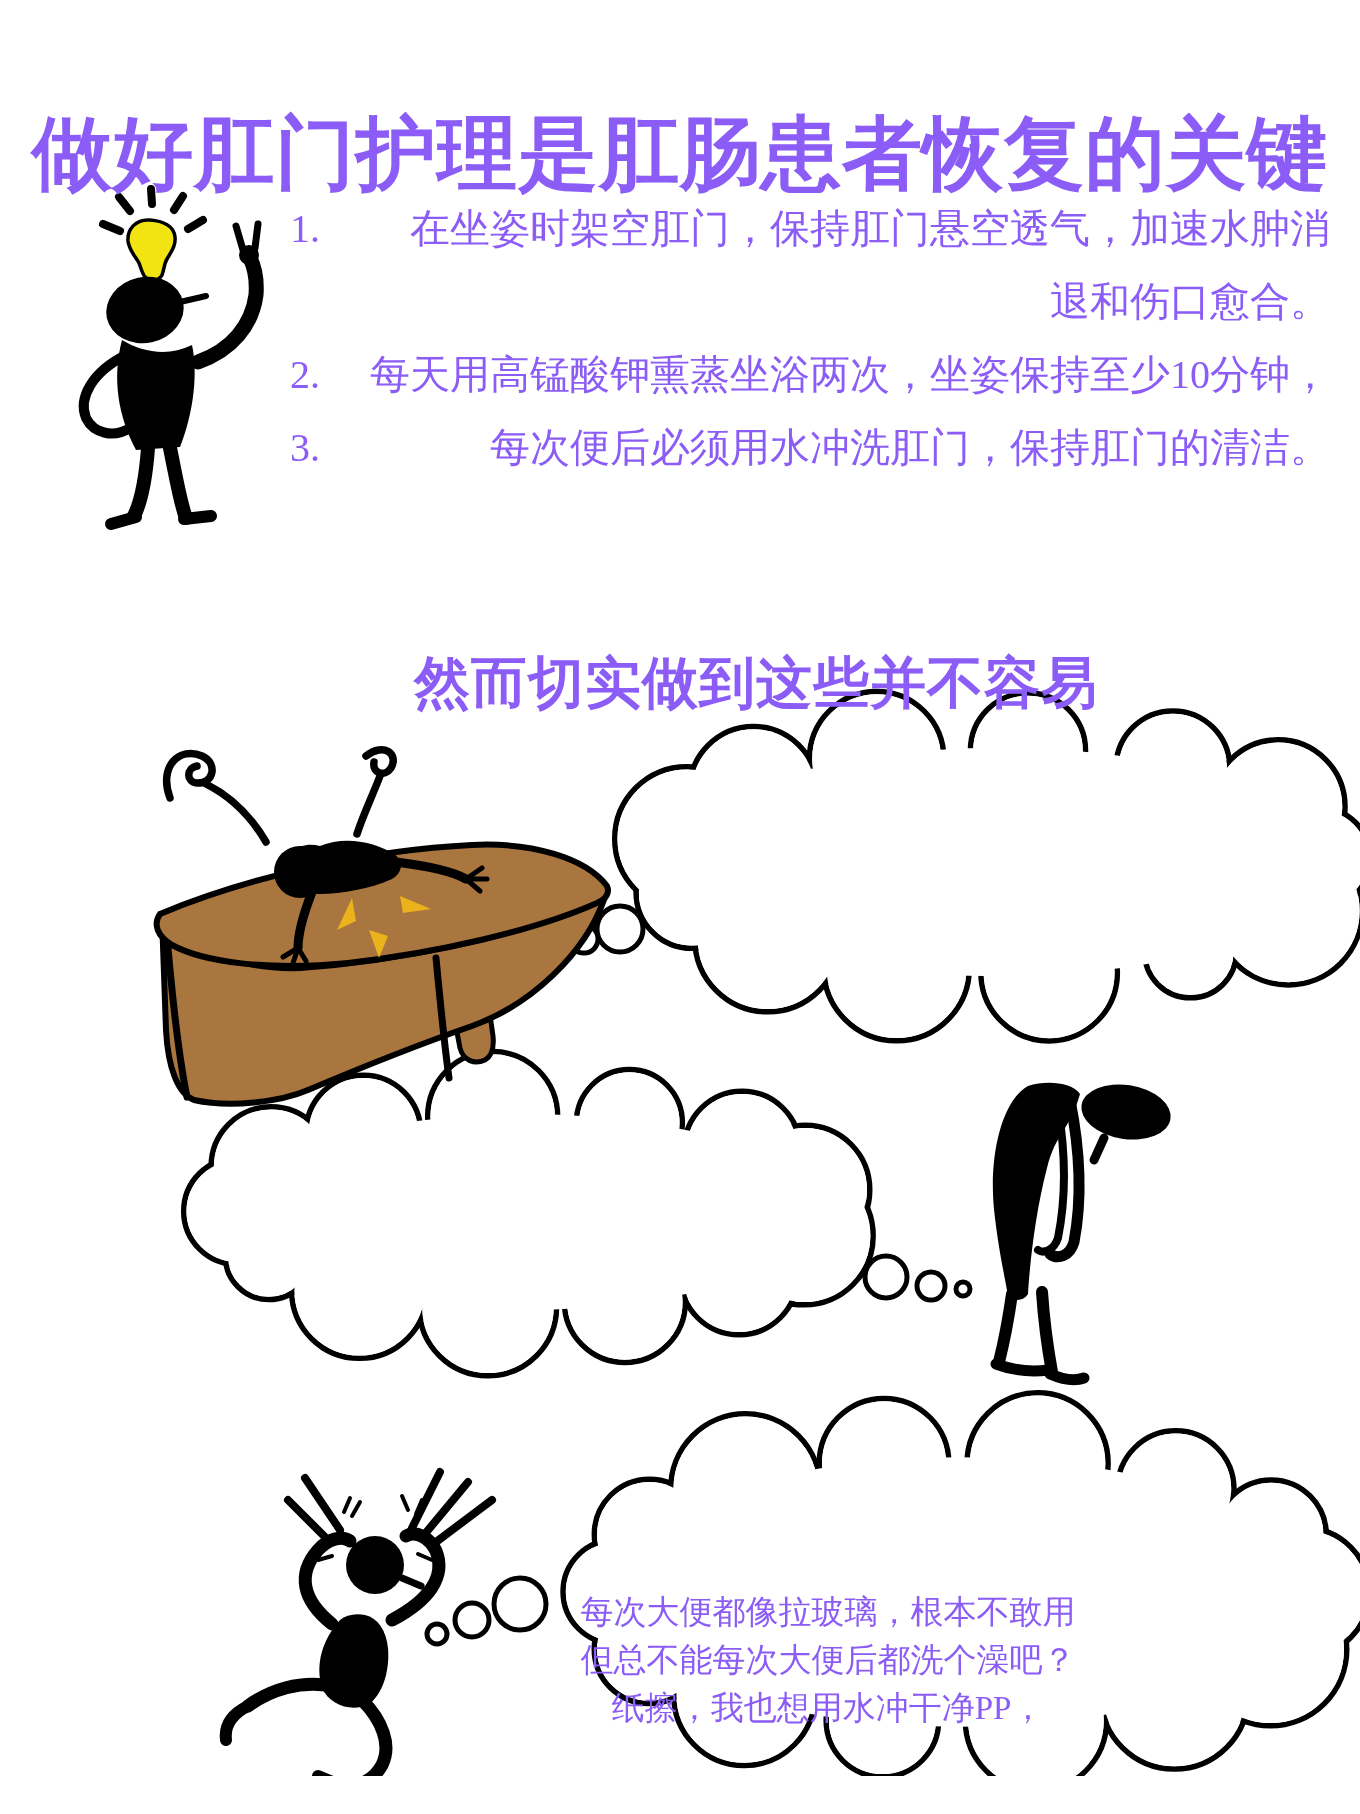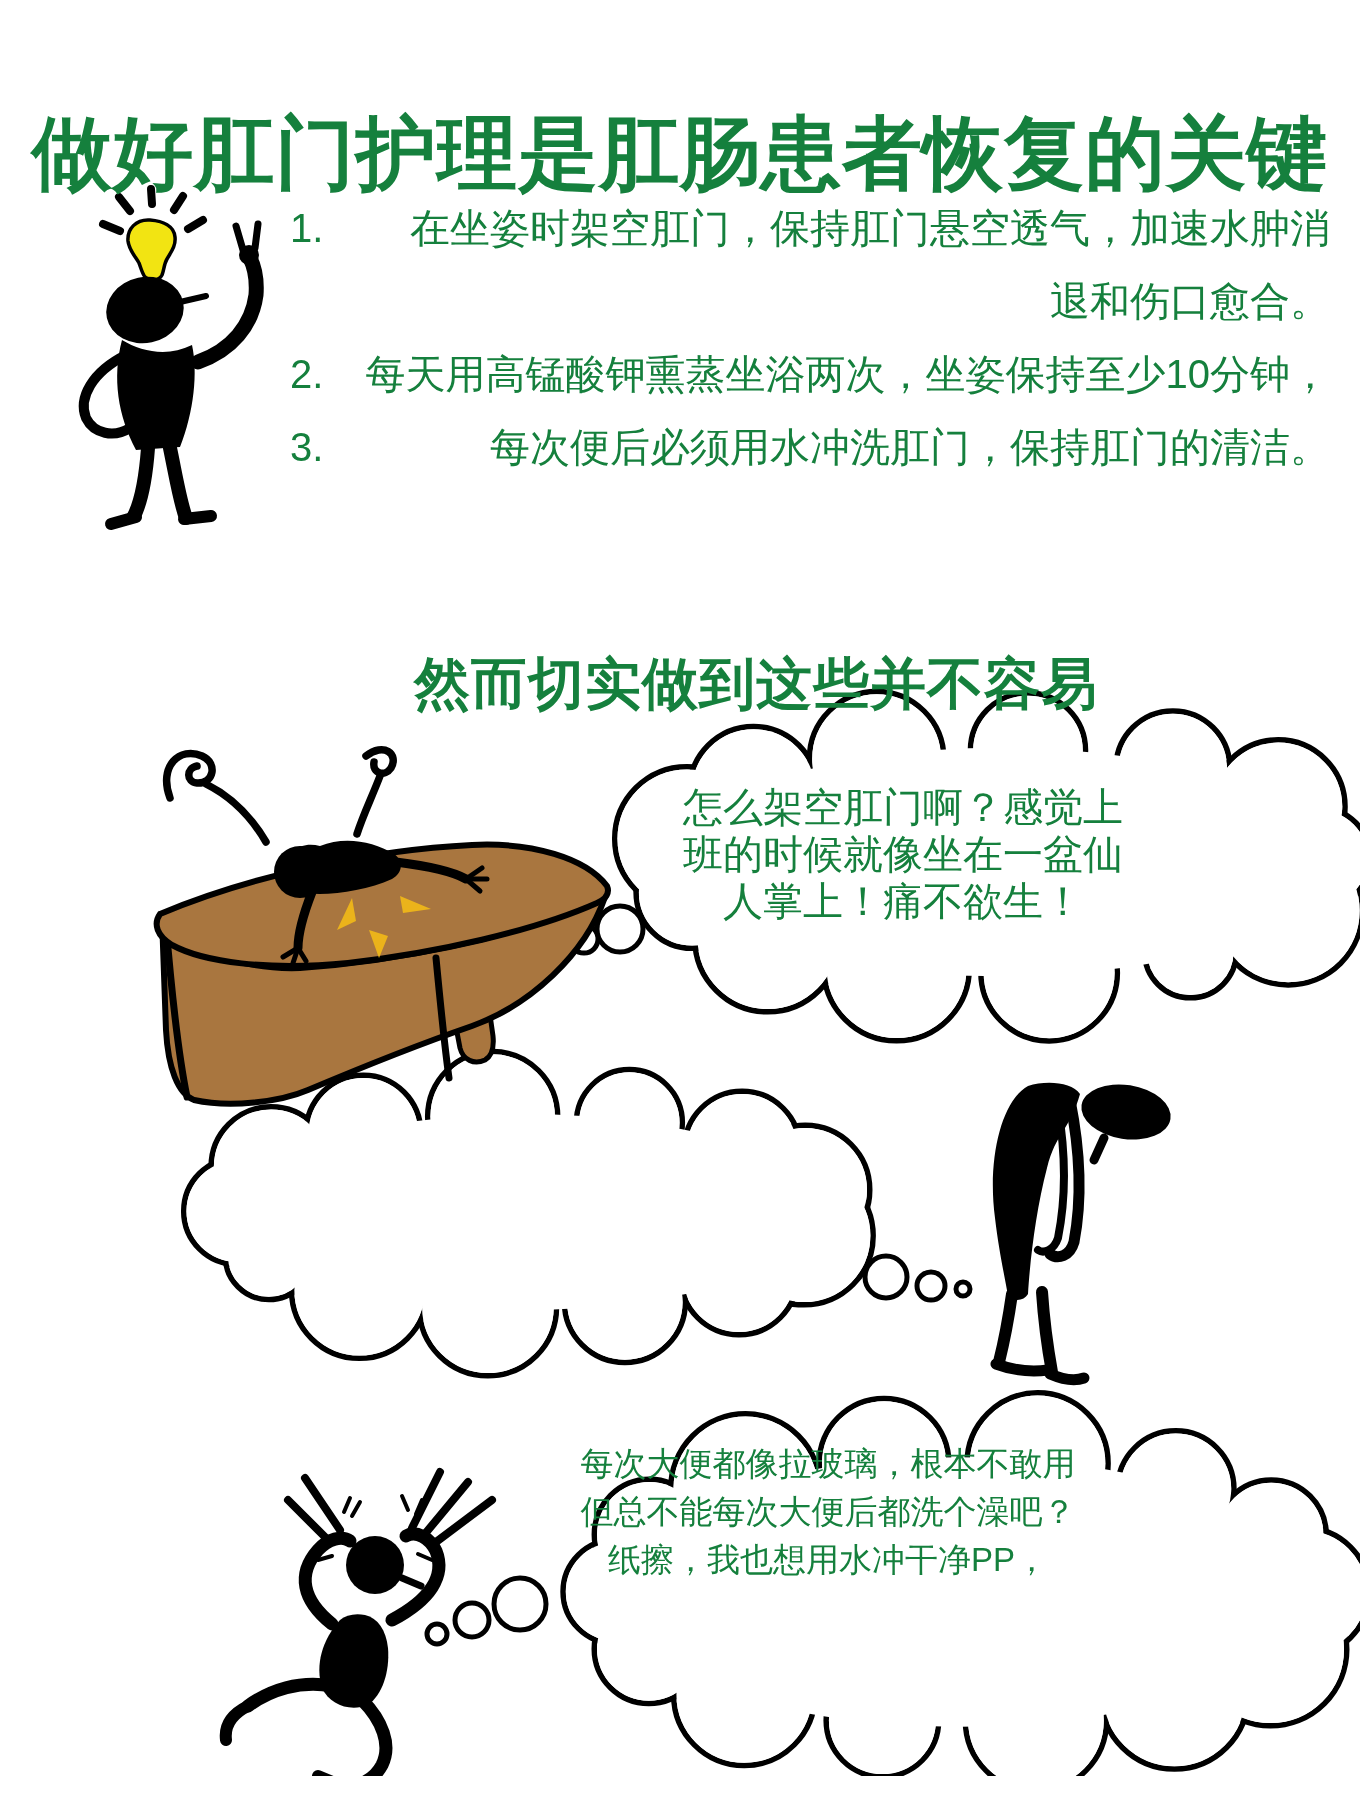--- a/index.html
+++ b/index.html
@@ -1,31 +1,31 @@
 <!DOCTYPE html>
 <html><head>
 <meta charset="utf-8">
 <style>
   html,body{margin:0;padding:0;background:#fff;}
   .page{position:relative;width:1360px;height:1776px;background:#fff;overflow:hidden;
-        font-family:Liberation Sans, sans-serif;color:#15803d;}
+        font-family:Liberation Serif, serif;color:#8b5cf6;}
   .art{position:absolute;left:0;top:0;width:1360px;height:1814px;}
   .title{position:absolute;left:680px;top:52px;transform:translateX(-50%);
          font-size:80px;font-weight:900;letter-spacing:1px;white-space:nowrap;line-height:1.2;}
   .subtitle{position:absolute;left:756px;top:604px;transform:translateX(-50%);
          font-size:56px;font-weight:900;letter-spacing:1px;white-space:nowrap;line-height:1.2;}
   .care-list{position:absolute;left:290px;top:192px;width:1040px;font-size:40px;line-height:73px;}
   .care-item{position:relative;padding-left:46px;}
   .care-num{position:absolute;left:0;top:0;}
   .care-line{white-space:nowrap;text-align:right;}
   .bubble-text{position:absolute;transform:translateX(-50%);text-align:center;}
   .bubble-text div{white-space:nowrap;}
   .bt1{left:903px;top:784px;font-size:40px;line-height:47px;}
   .bt2{left:534px;top:1152px;font-size:38px;line-height:47px;}
-  .bt3{left:828px;top:1440px;font-size:33px;line-height:48px;}
+  .bt3{left:828px;top:1588px;font-size:33px;line-height:48px;}
 </style>
 </head>
 <body>
 
 <div class="page">
 
   <svg class="art" viewBox="0 0 1360 1814" xmlns="http://www.w3.org/2000/svg">
 
     <g id="clouds">
         <g>
@@ -257,25 +257,20 @@
       <div class="care-line">每天用高锰酸钾熏蒸坐浴两次，坐姿保持至少10分钟，</div>
     </div>
     <div class="care-item">
       <span class="care-num">3.</span>
       <div class="care-line">每次便后必须用水冲洗肛门，保持肛门的清洁。</div>
     </div>
   </div>
 
   <h2 class="subtitle">然而切实做到这些并不容易</h2>
 
-  <div class="bubble-text bt1">
-    <div>怎么架空肛门啊？感觉上</div>
-    <div>班的时候就像坐在一盆仙</div>
-    <div>人掌上！痛不欲生！</div>
-  </div>
 
   <div class="bubble-text bt2">
   </div>
 
   <div class="bubble-text bt3">
     <div>每次大便都像拉玻璃，根本不敢用</div>
     <div>但总不能每次大便后都洗个澡吧？</div>
     <div>纸擦，我也想用水冲干净PP，</div>
   </div>
 

